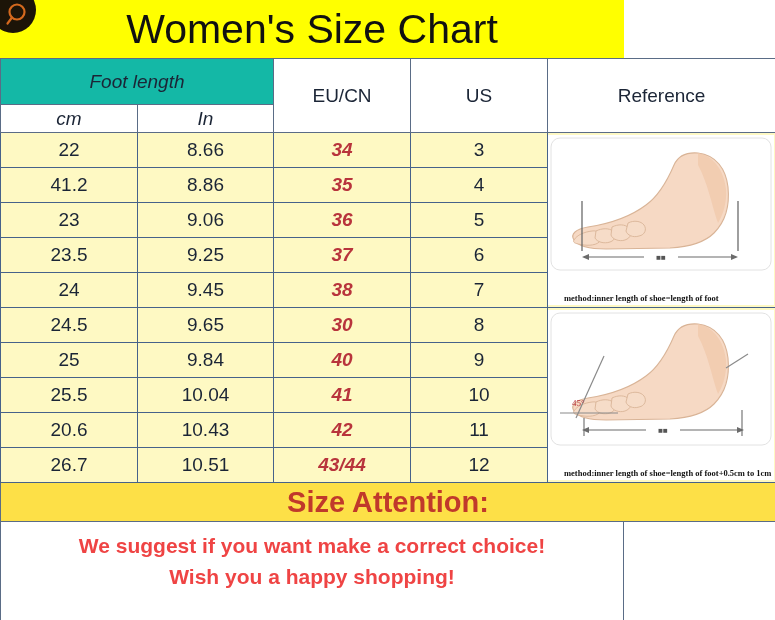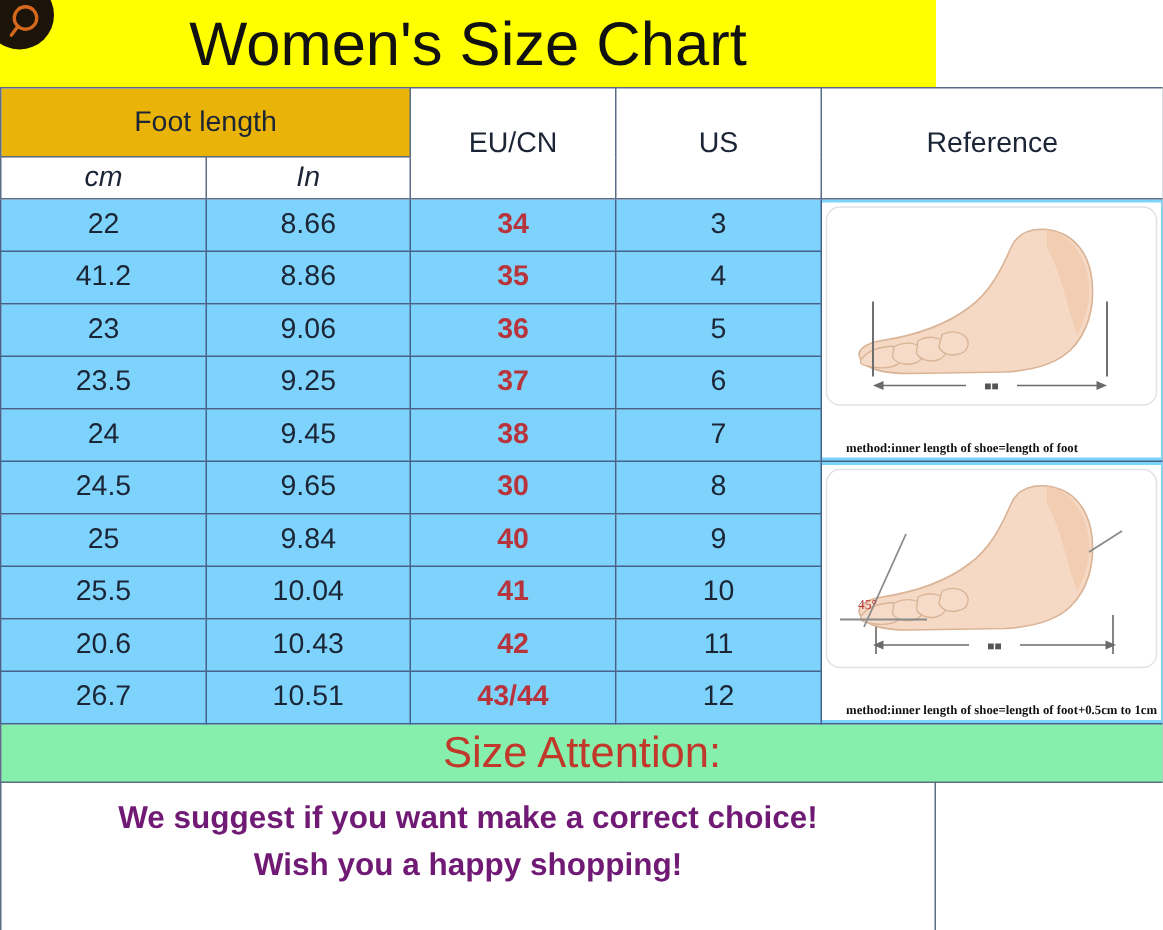--- a/index.html
+++ b/index.html
@@ -72,46 +72,48 @@
   }
 
   .col-cm      { width: 137px; }
   .col-in      { width: 136px; }
   .col-eu      { width: 137px; }
   .col-us      { width: 137px; }
   .col-ref     { width: 228px; }
 
   .hdr-top {
     height: 45px;
-    background: #eab308;
+    background: #14b8a6;
     font-size: 27px;
     color: #1b2536;
+    font-style: italic;
   }
   .hdr-sub {
     height: 27px;
     background: #ffffff;
     font-size: 18px;
     color: #1b2536;
     font-style: italic;
   }
   .hdr-tall {
     font-size: 27px;
     background: #ffffff;
     color: #1b2536;
   }
 
   tr.data-row td {
     height: 34px;
-    background: #7dd3fc;
+    background: #fef9c3;
     border-color: #46628a;
   }
   tr.data-row td.eu-cell {
     color: #b8343c;
     font-weight: bold;
     font-size: 19px;
+    font-style: italic;
   }
 
   
   td.ref-cell {
     background: #ffffff;
     border: 1px solid #5a6c86;
     padding: 0;
     vertical-align: top;
   }
   .ref-box {
@@ -138,43 +140,44 @@
     text-align: left;
     line-height: 11px;
     white-space: nowrap;
     font-family: "Liberation Serif", serif;
     font-weight: bold;
   }
 
   
   .attention-row td {
     height: 38px;
-    background: #86efac;
+    background: #fde047;
     border: 1px solid #5a6c86;
+    font-weight: bold;
   }
   .attention-text {
     font-size: 29px;
     color: #c0392b;
   }
 
   
   .footer {
     border-left: 1px solid #5a6c86;
     border-right: 1px solid #5a6c86;
     border-bottom: 1px solid #5a6c86;
     background: #ffffff;
     padding: 8px 0 6px 0;
     box-sizing: border-box;
     height: 102px;
   }
   .footer-line {
     text-align: center;
     font-size: 21px;
     font-weight: bold;
-    color: #701a75;
+    color: #ef4444;
     line-height: 31px;
     white-space: nowrap;
   }
 </style>
 </head>
 <body>
 
 <div id="page">
 
   <div class="title-banner">

